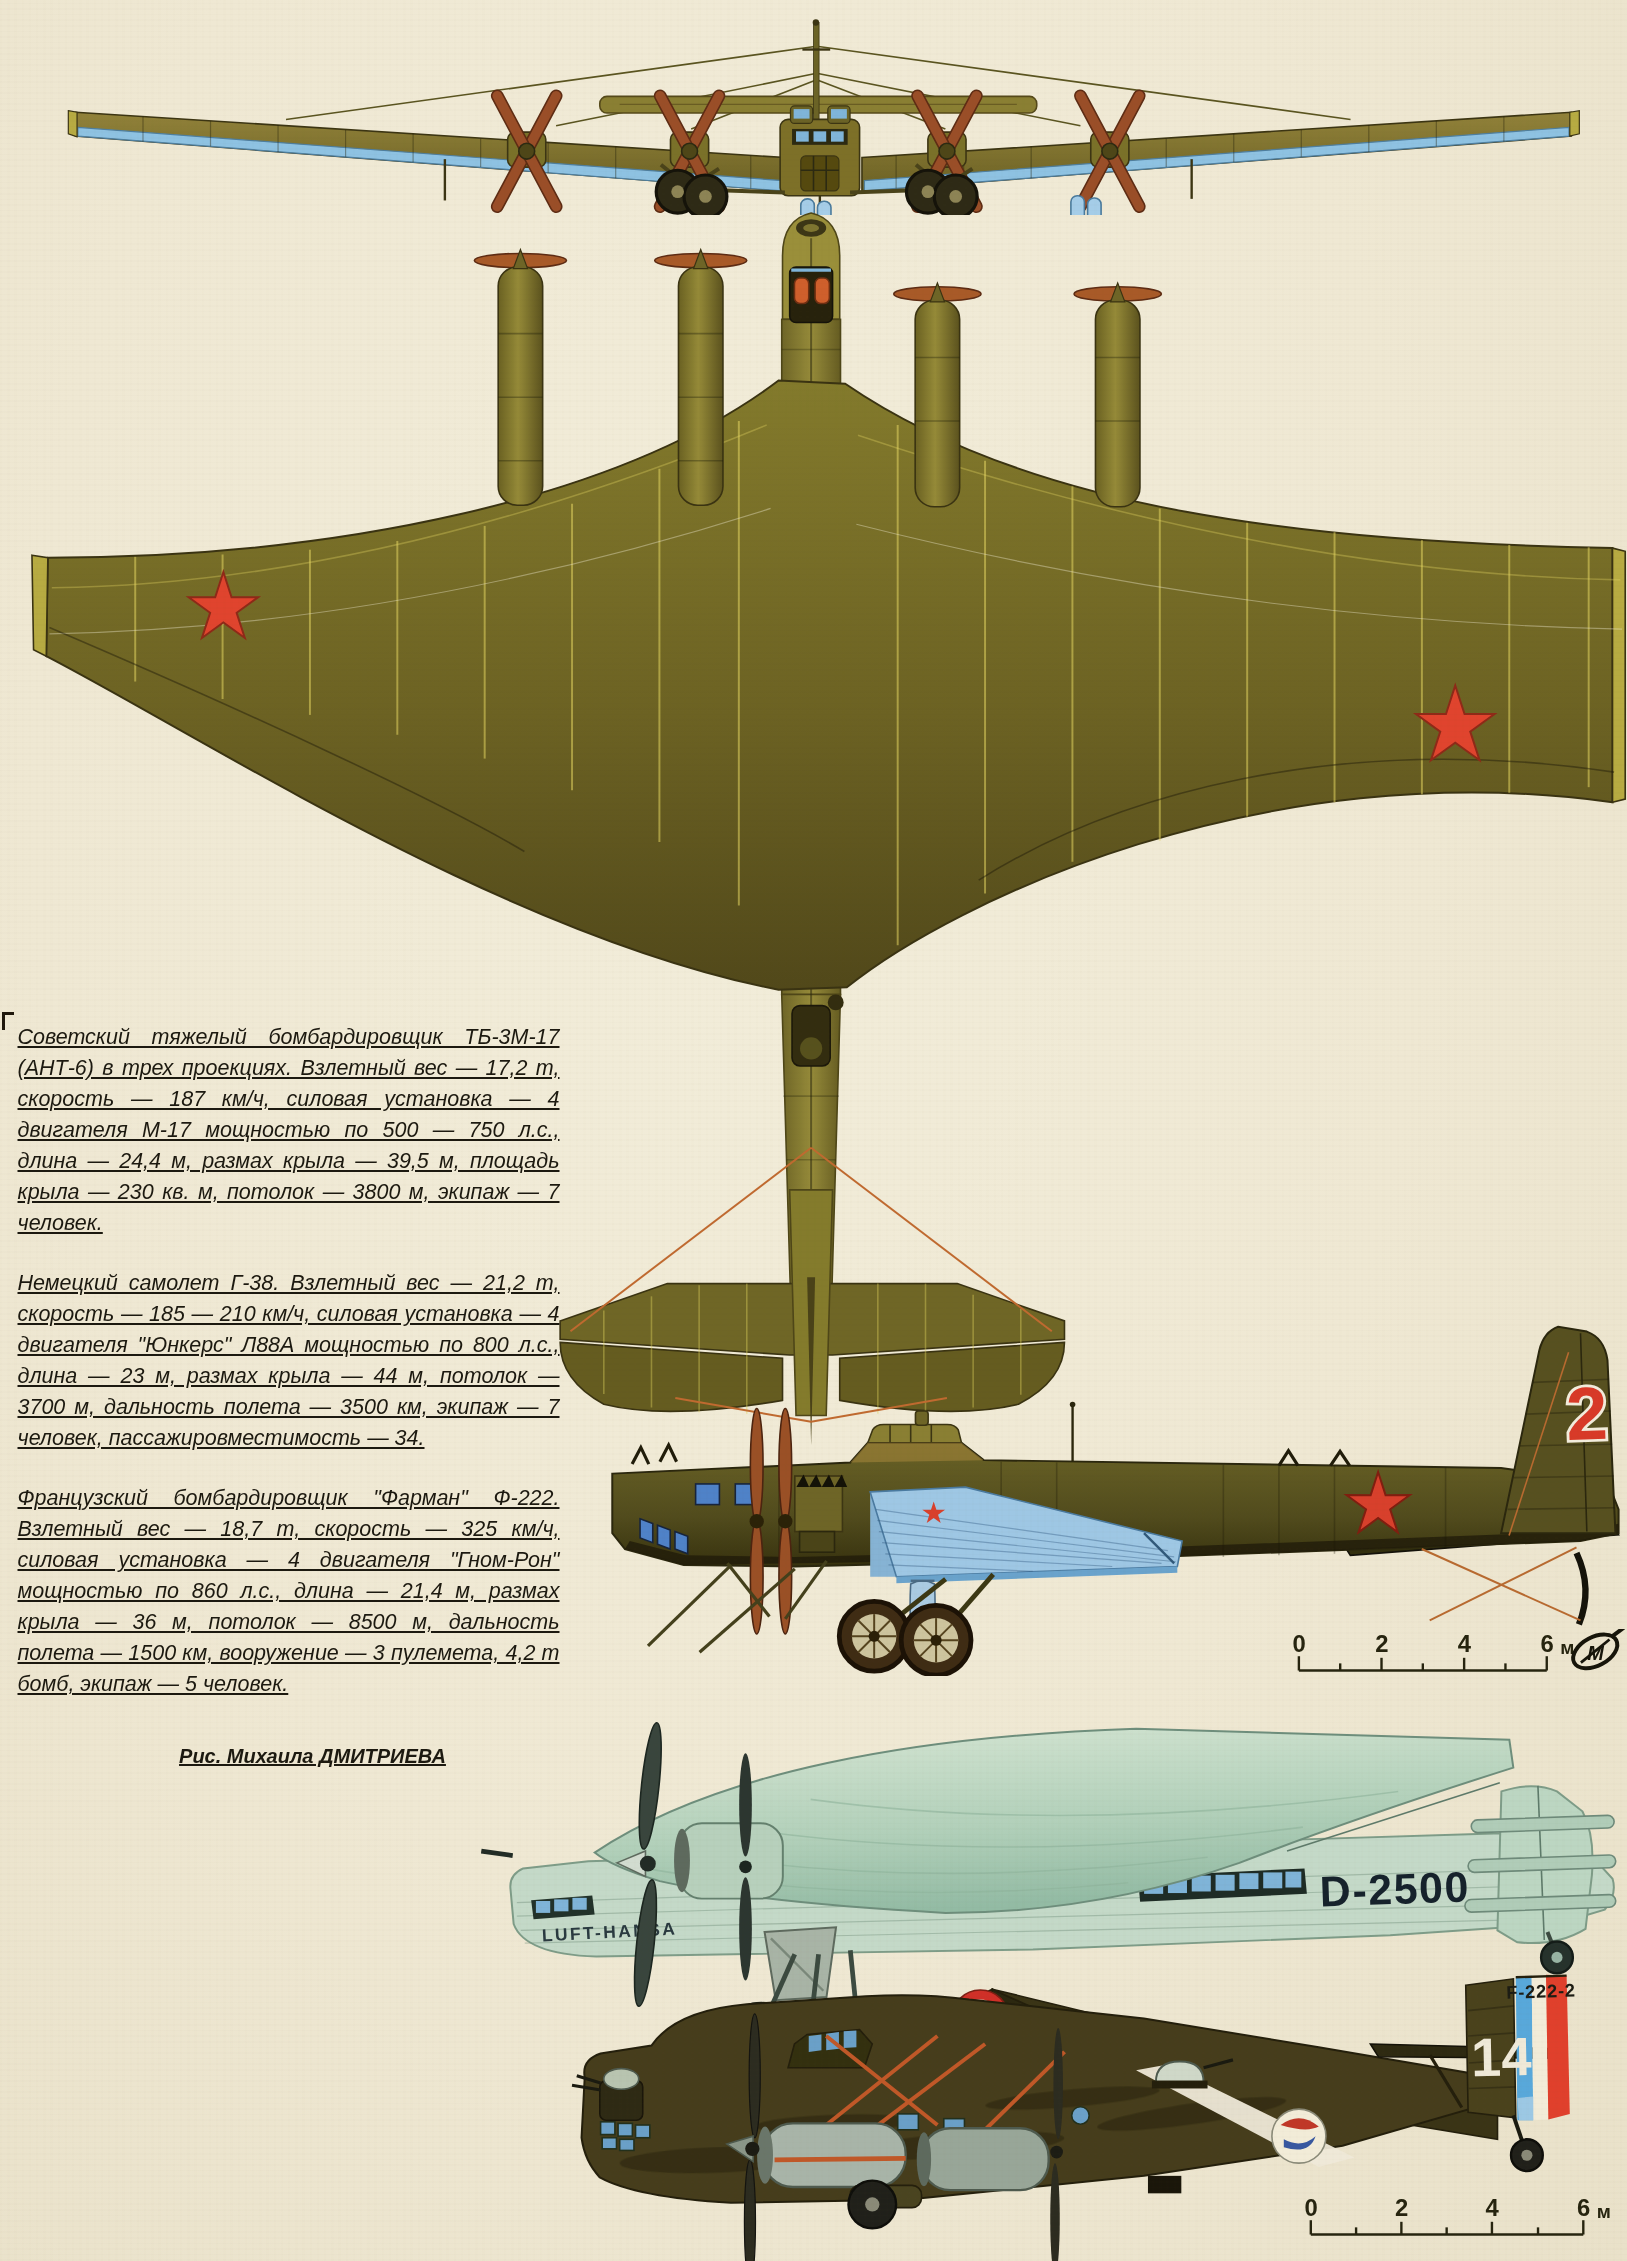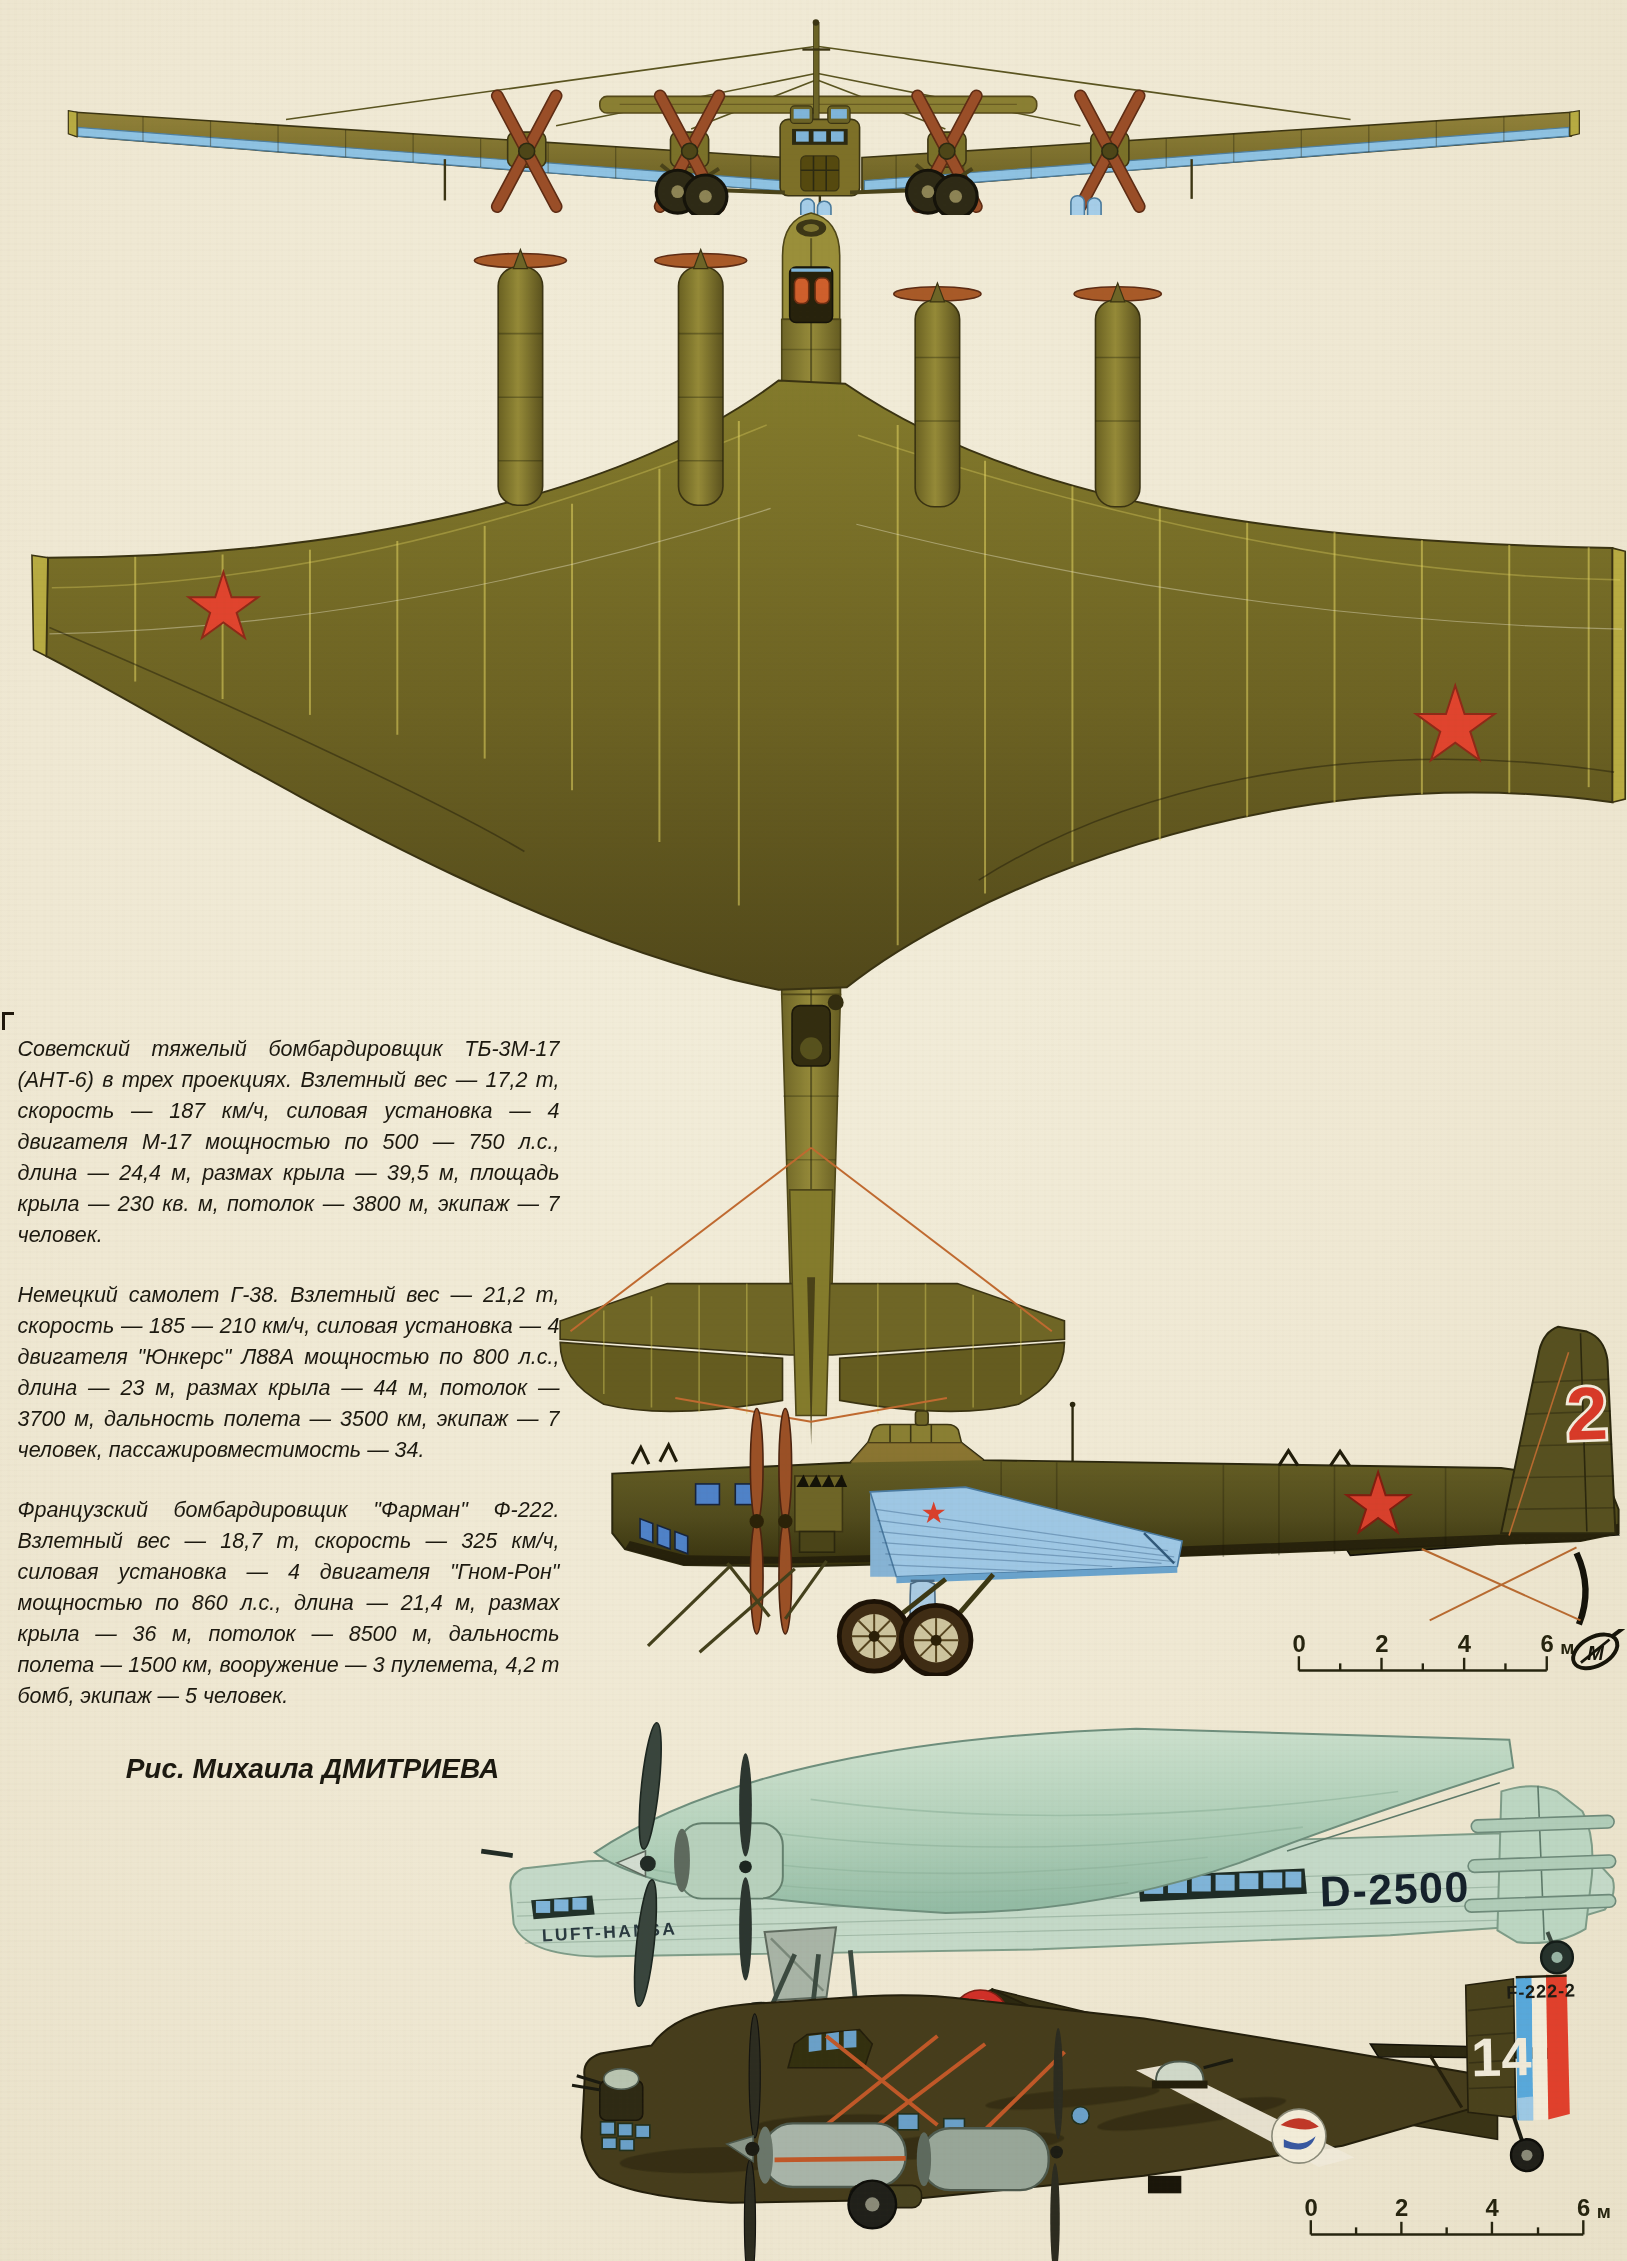--- a/index.html
+++ b/index.html
@@ -5,22 +5,22 @@
   html,body{margin:0;padding:0;}
   body{font-family:"Liberation Sans",sans-serif;background:#888;}
   .page{position:relative;width:1627px;height:2261px;overflow:hidden;
         background:radial-gradient(ellipse at 45% 35%, #f2edda 0%, #efe8d3 55%, #e9e1c9 100%);}
   .page svg{position:absolute;display:block;}
   .grain{position:absolute;inset:0;opacity:.35;pointer-events:none;
     background-image:repeating-linear-gradient(0deg,rgba(120,105,70,.04) 0 1.6px,transparent 1.6px 5.6px),
                      repeating-linear-gradient(90deg,rgba(120,105,70,.03) 0 2.4px,transparent 2.4px 7.2px);}
   .text-block{position:absolute;left:17.5px;top:1022px;width:542px;color:#1c1910;
       font-style:italic;font-size:21.5px;line-height:31px;text-align:justify;}
-  .text-block p{margin:12px 0 29px 0;}
-  .text-block .credit{font-weight:bold;text-align:center;padding-left:48px;margin-top:41px;font-size:28px;}
+  .text-block p{margin:0 0 29px 0;text-decoration:underline;}
+  .text-block .credit{font-weight:bold;text-align:center;padding-left:48px;margin-top:41px;font-size:20px;}
   .corner-mark{position:absolute;left:1.6px;top:1012px;width:12.7px;height:3.2px;background:#20180c;}
   .corner-mark:after{content:"";position:absolute;left:0;top:0;width:3.2px;height:17.5px;background:#20180c;}
   text{font-family:"Liberation Sans",sans-serif;}
 </style>
 </head>
 <body>
 
 <div class="page">
 
   <svg style="left:0;top:0" width="1627" height="215" viewBox="0 0 2048 270">

